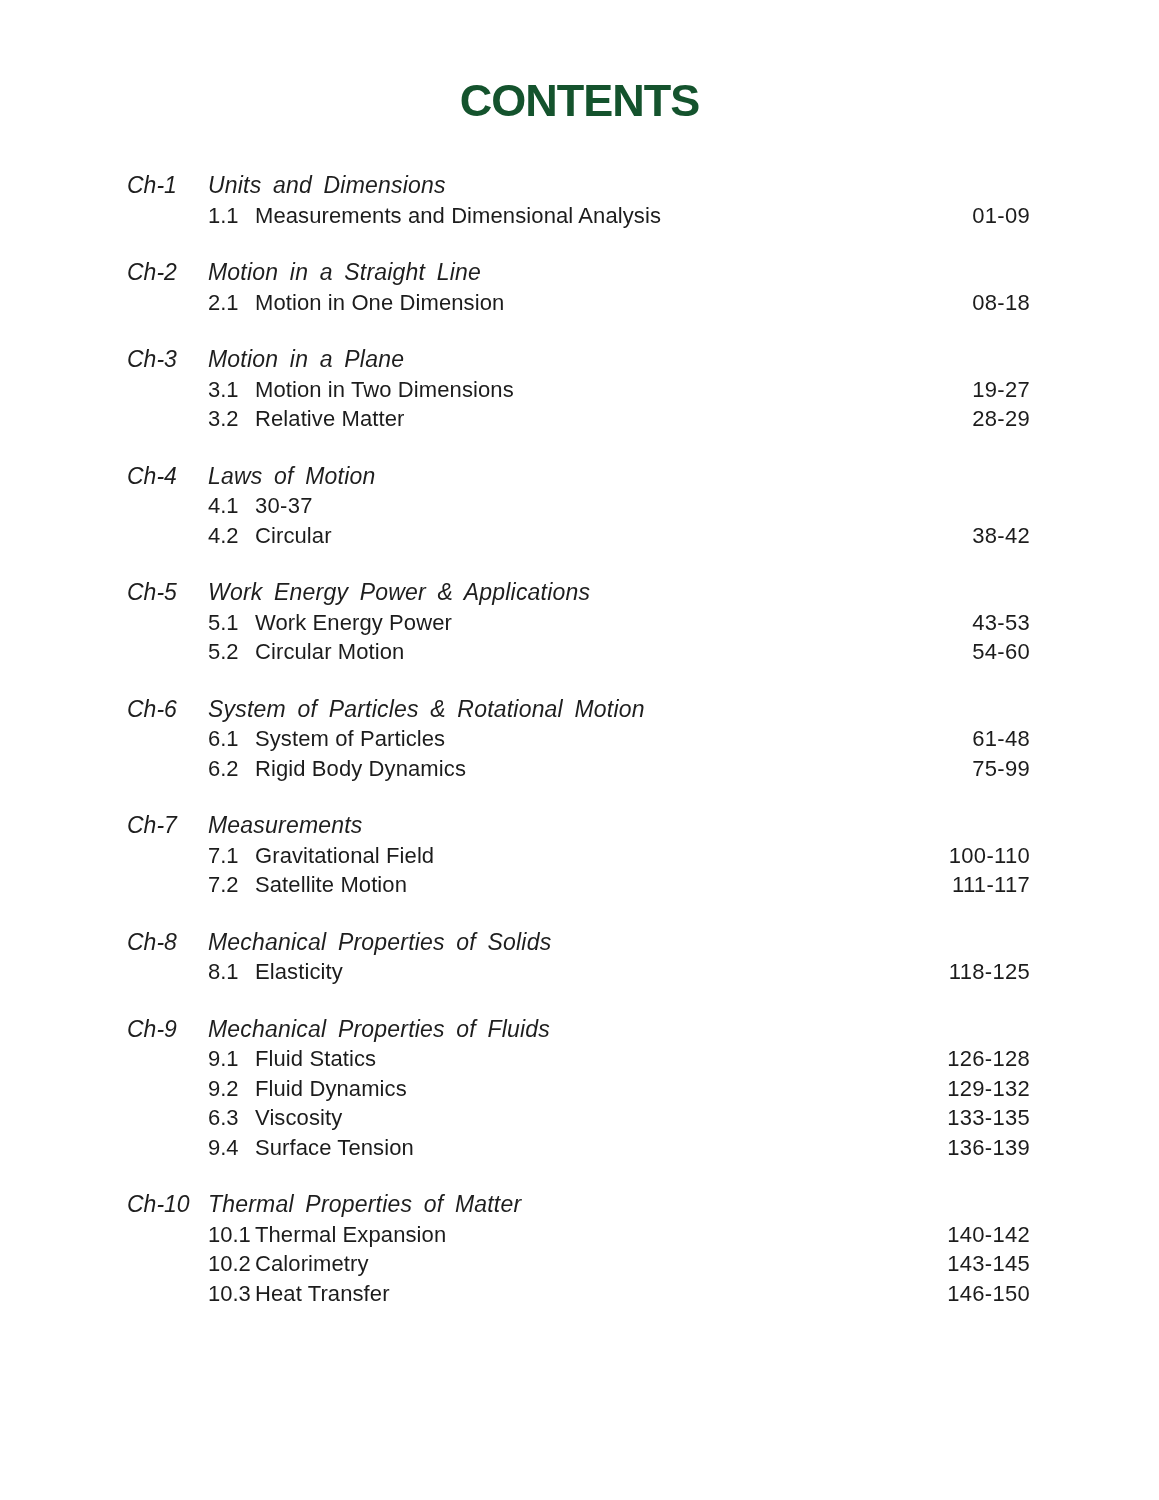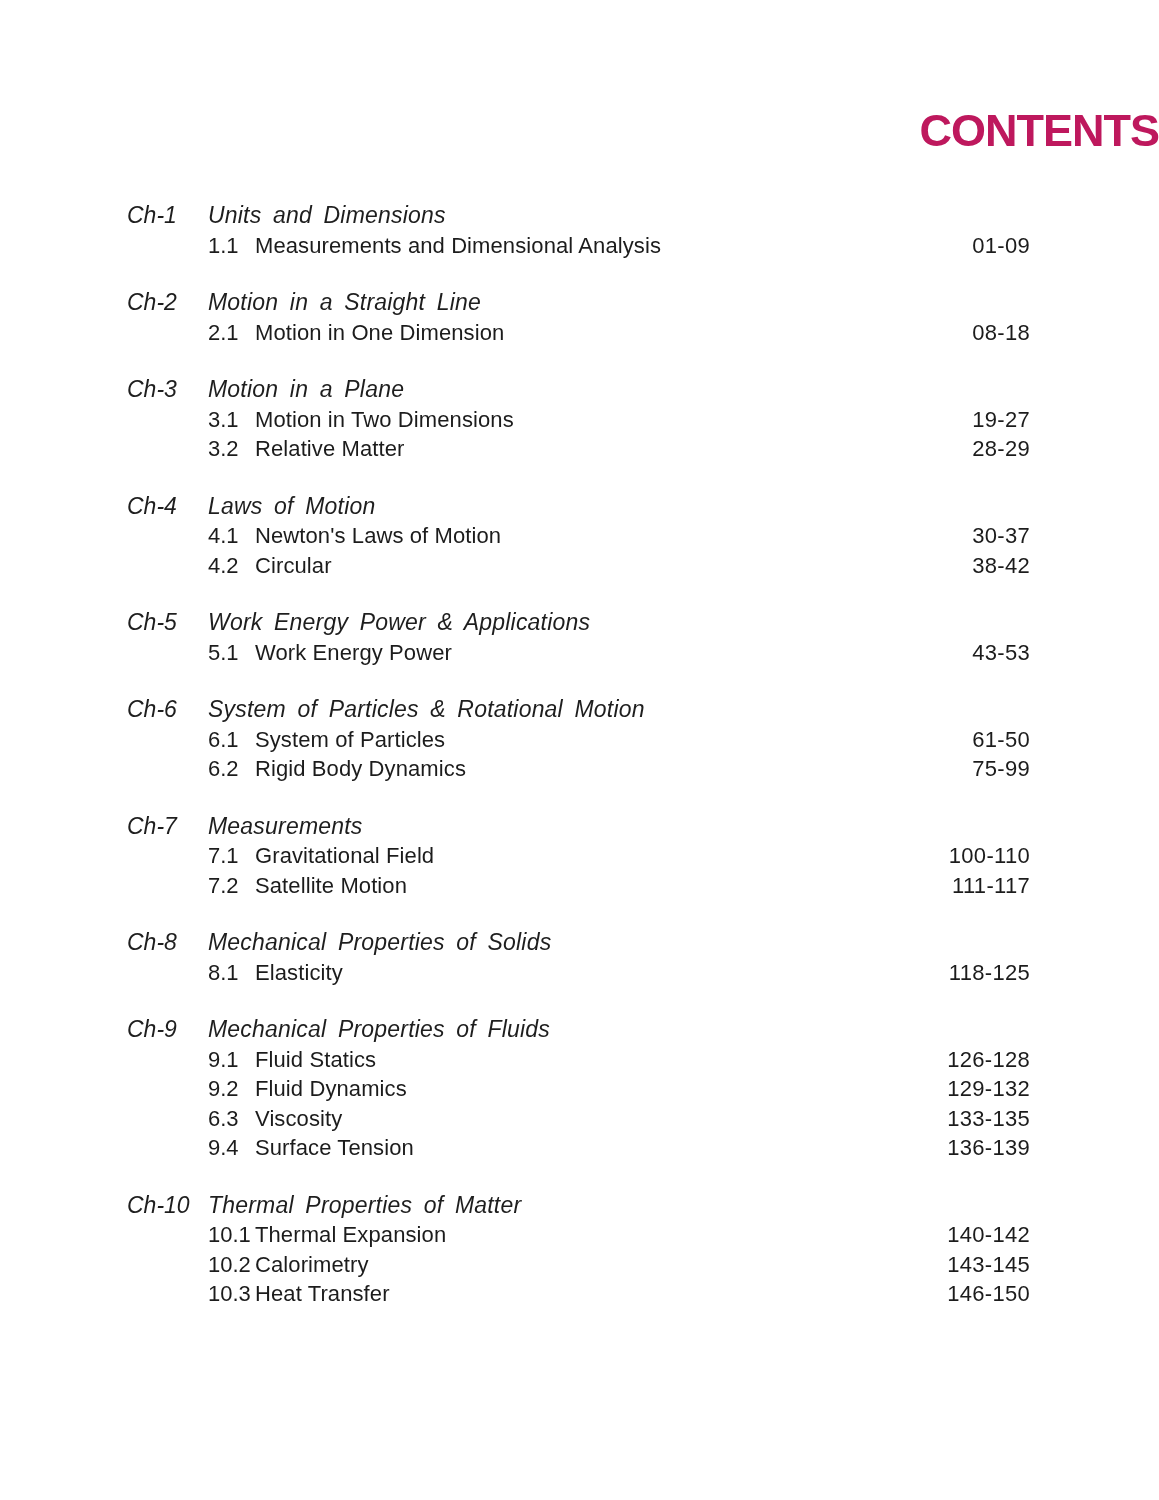--- a/index.html
+++ b/index.html
@@ -16,27 +16,27 @@
     -webkit-font-smoothing: antialiased;
   }
   .page {
     position: relative;
     width: 1159px;
     height: 1500px;
     background: #ffffff;
   }
   h1.page-title {
     margin: 0;
-    padding-top: 110px;
-    text-align: right;
+    padding-top: 80px;
+    text-align: center;
     font-size: 45px;
     line-height: 42px;
     font-weight: 800;
     letter-spacing: -1px;
-    color: #be185d;
+    color: #14532d;
   }
   .toc {
     margin-top: 49px;
     margin-left: 127px;
     width: 903px;
   }
   .chapter {
     margin: 0 0 28px 0;
   }
   .ch-row {
@@ -131,21 +131,20 @@
   </section>
 
   <section class="chapter">
     <div class="ch-row">
       <span class="ch-label">Ch-4</span>
       <span class="ch-title">Laws of Motion</span>
     </div>
     <div class="sections">
   <div class="sec-row">
     <span class="sec-num">4.1</span>
-    <span class="sec-title">Newton's Laws of Motion</span>
     <span class="sec-pages">30-37</span>
   </div>
 
   <div class="sec-row">
     <span class="sec-num">4.2</span>
     <span class="sec-title">Circular</span>
     <span class="sec-pages">38-42</span>
   </div>
 </div>
   </section>
@@ -155,33 +154,38 @@
       <span class="ch-label">Ch-5</span>
       <span class="ch-title">Work Energy Power &amp; Applications</span>
     </div>
     <div class="sections">
   <div class="sec-row">
     <span class="sec-num">5.1</span>
     <span class="sec-title">Work Energy Power</span>
     <span class="sec-pages">43-53</span>
   </div>
 
+  <div class="sec-row">
+    <span class="sec-num">5.2</span>
+    <span class="sec-title">Circular Motion</span>
+    <span class="sec-pages">54-60</span>
+  </div>
 </div>
   </section>
 
   <section class="chapter">
     <div class="ch-row">
       <span class="ch-label">Ch-6</span>
       <span class="ch-title">System of Particles &amp; Rotational Motion</span>
     </div>
     <div class="sections">
   <div class="sec-row">
     <span class="sec-num">6.1</span>
     <span class="sec-title">System of Particles</span>
-    <span class="sec-pages">61-50</span>
+    <span class="sec-pages">61-48</span>
   </div>
 
   <div class="sec-row">
     <span class="sec-num">6.2</span>
     <span class="sec-title">Rigid Body Dynamics</span>
     <span class="sec-pages">75-99</span>
   </div>
 </div>
   </section>
 

